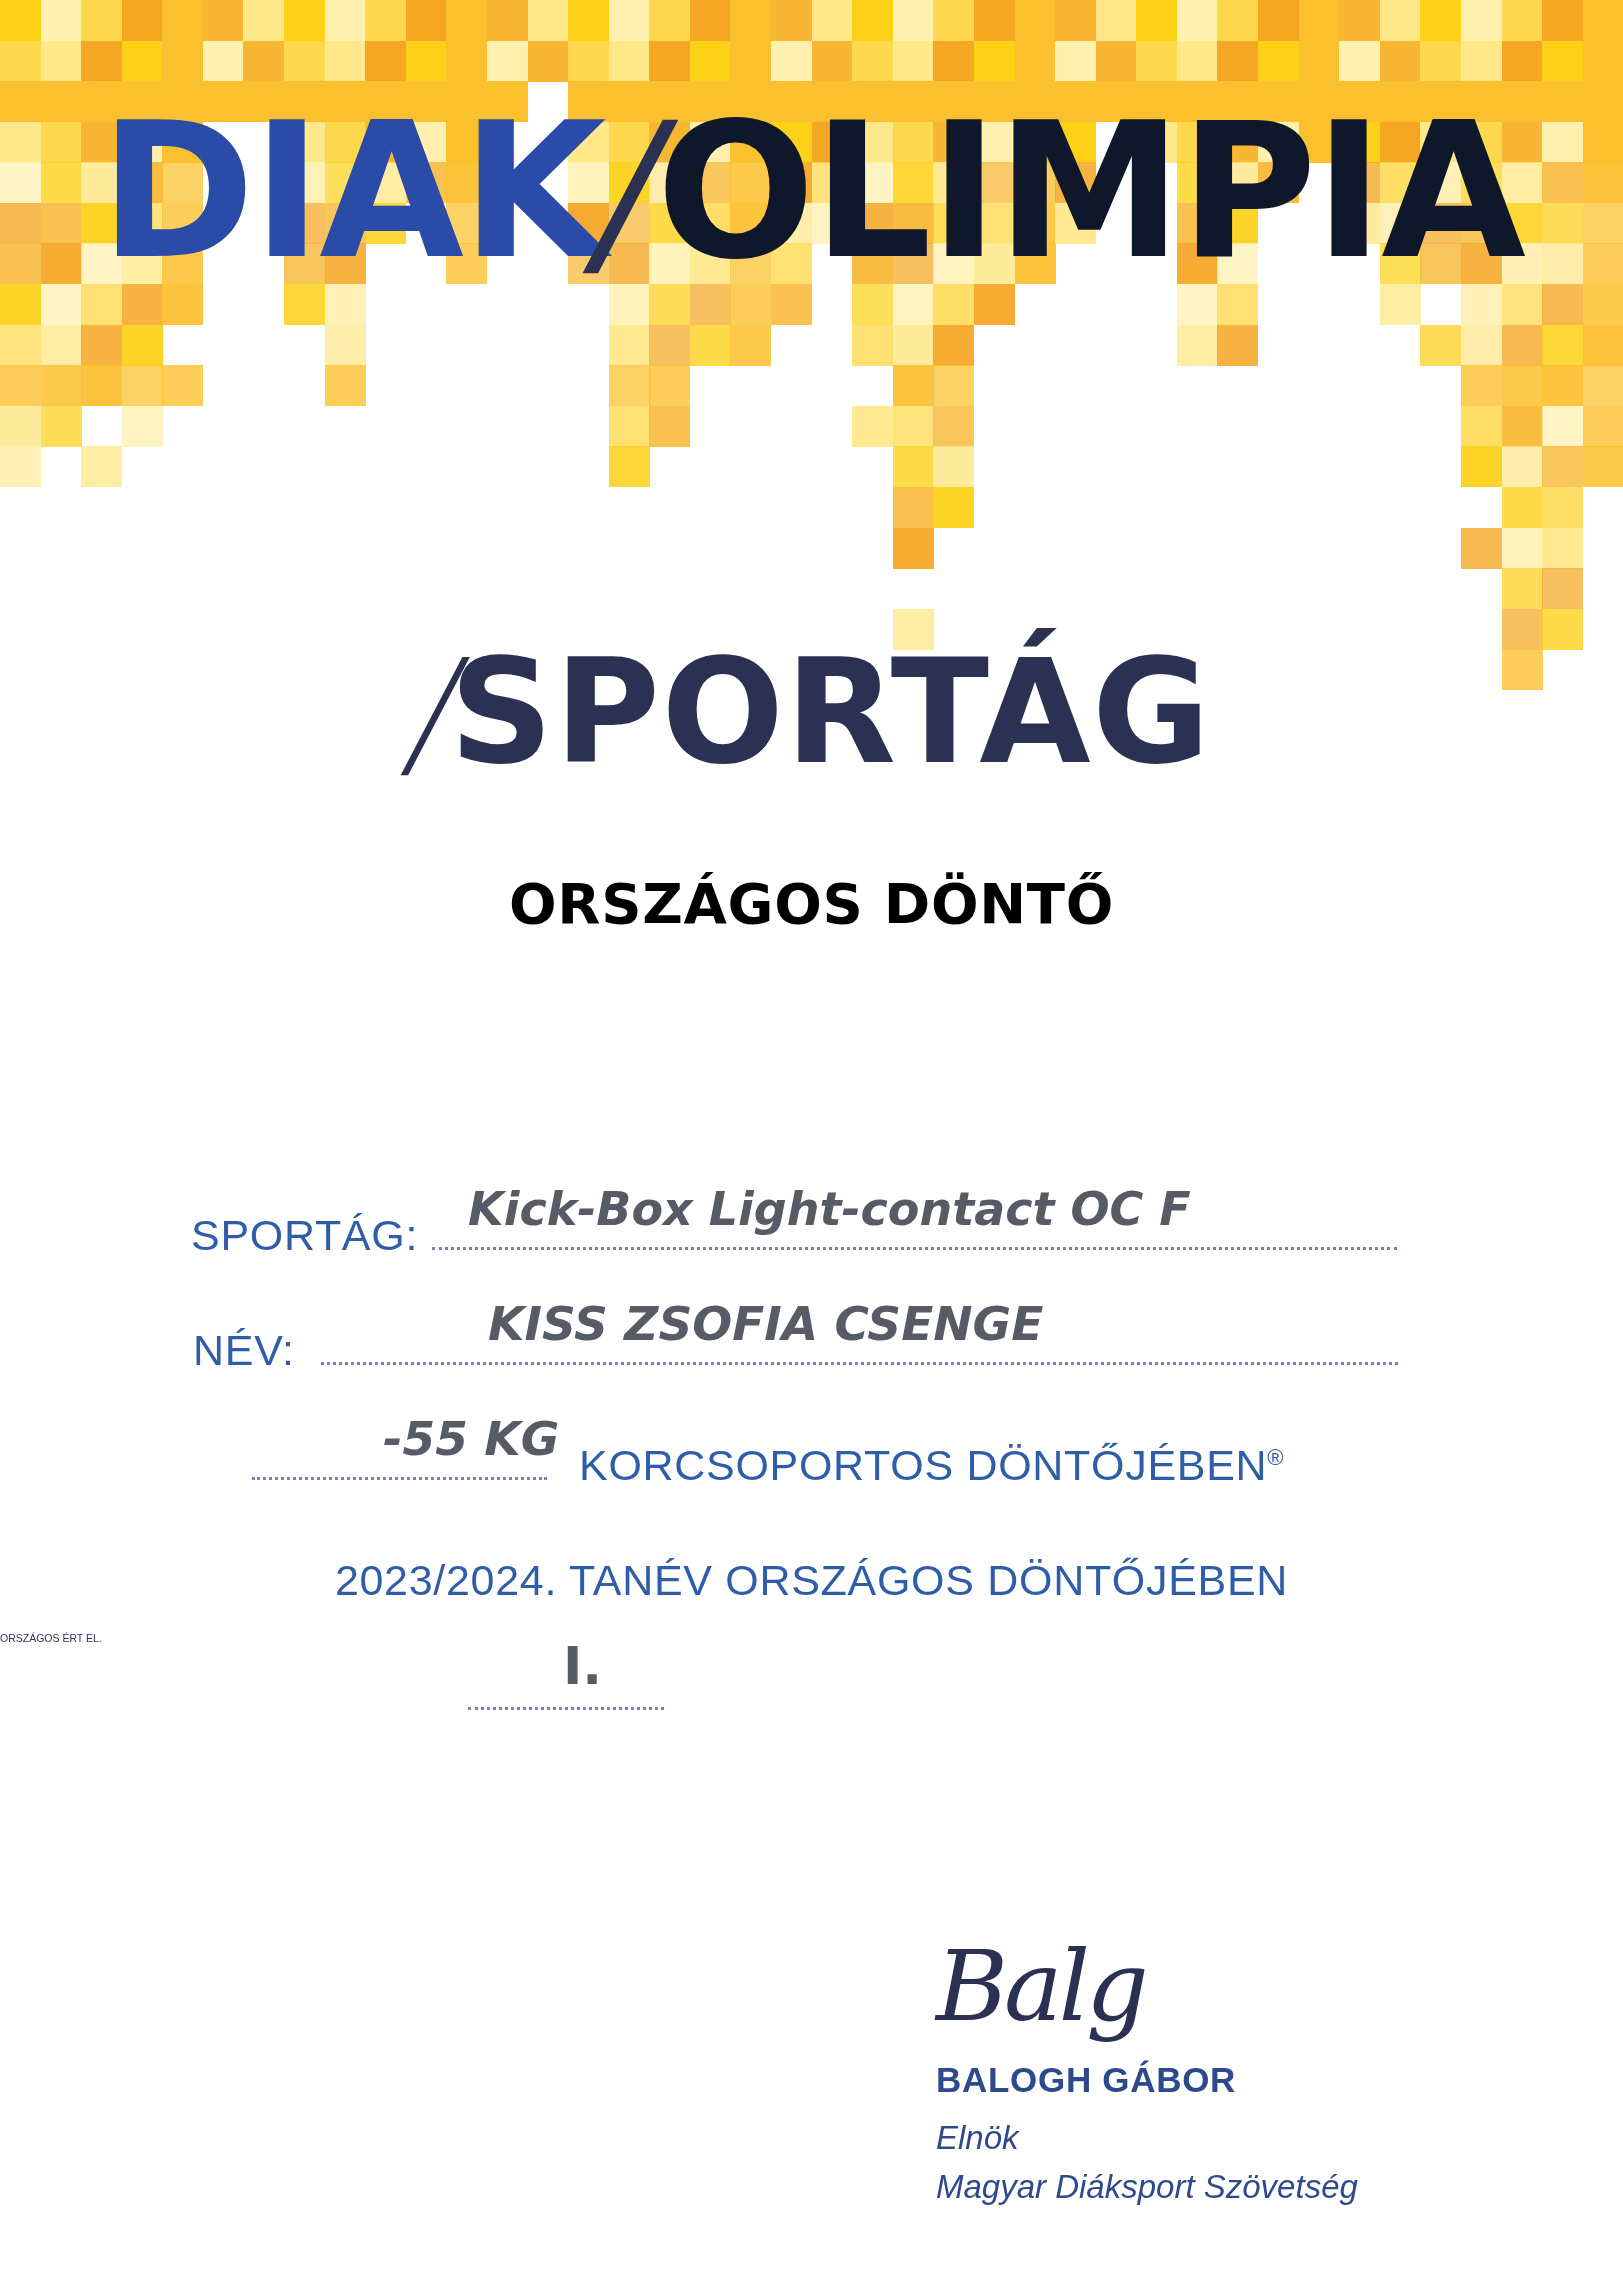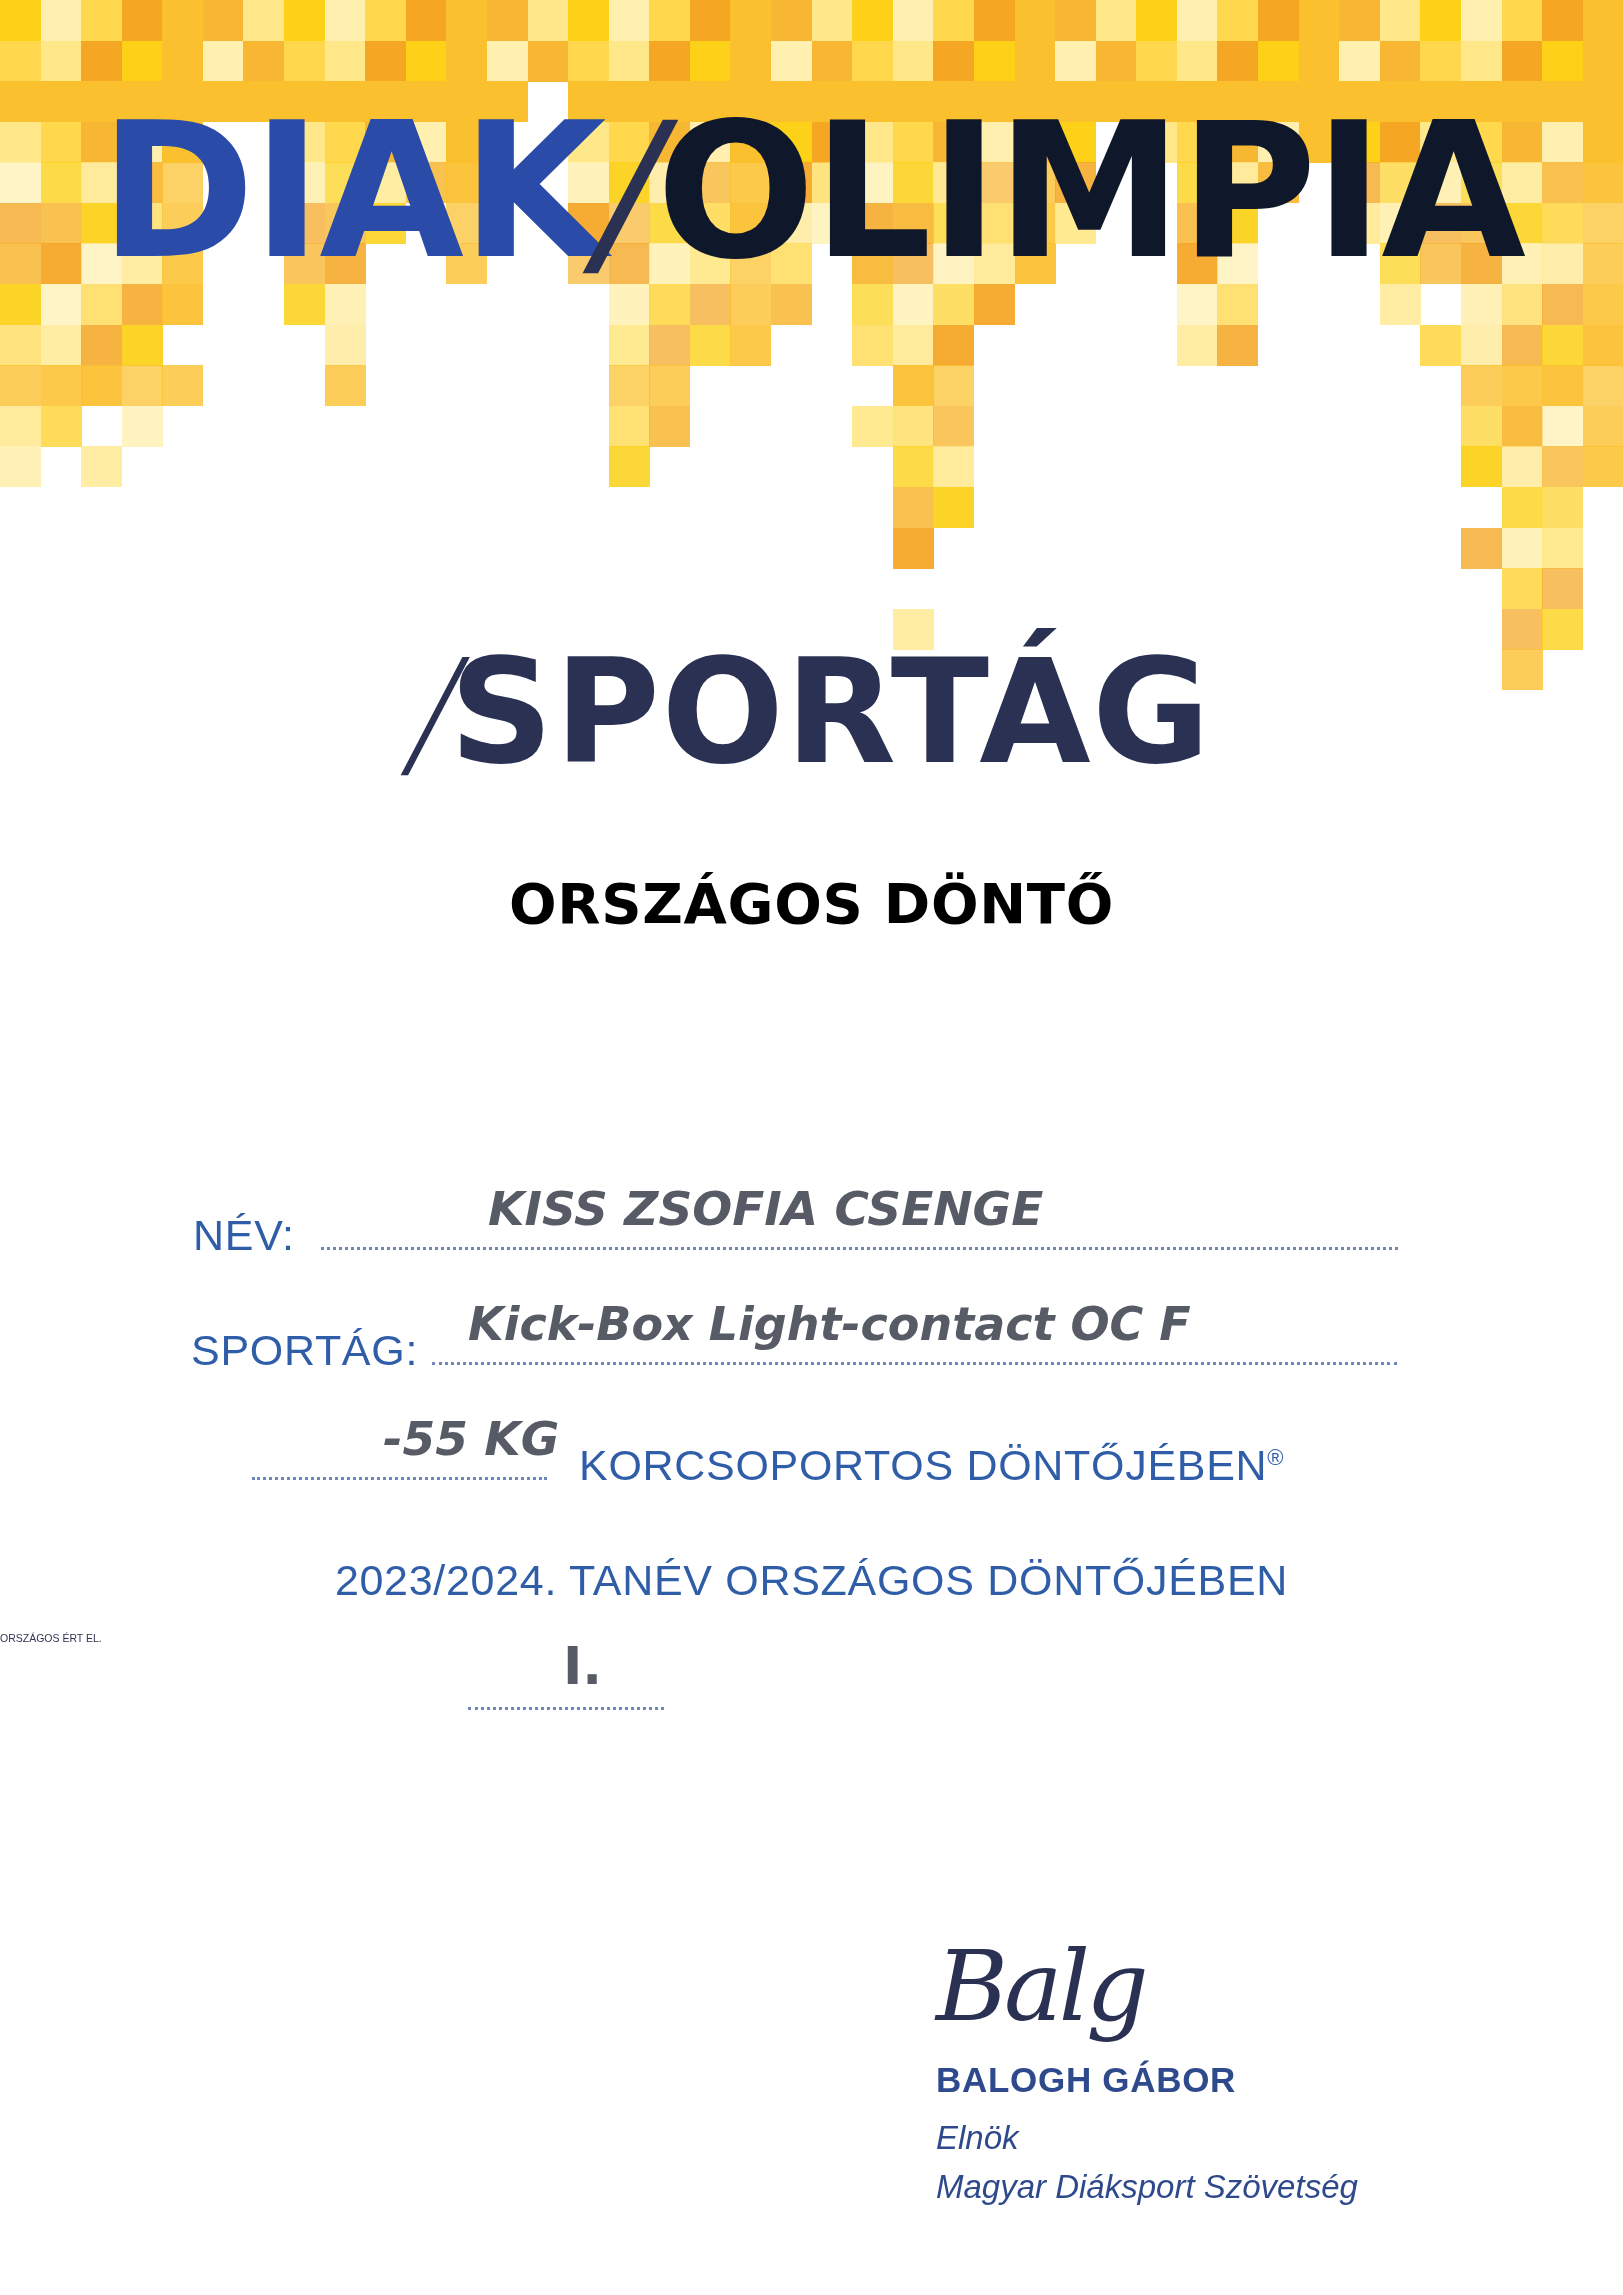--- a/index.html
+++ b/index.html
@@ -550,30 +550,30 @@
   </div>
 </div>
 
 <div class="doc-title">
   <span class="slash-thin">/</span><span>SPORTÁG</span>
 </div>
 <div class="doc-subtitle">ORSZÁGOS DÖNTŐ</div>
 
 <div class="form">
 
+  <div class="row r2">
+    <span class="label">SPORTÁG:</span>
+    <span class="dots"></span>
+    <span class="handwritten">Kick-Box Light-contact OC F</span>
+  </div>
+
   <div class="row r1">
     <span class="label">NÉV:</span>
     <span class="dots"></span>
     <span class="handwritten">KISS ZSOFIA CSENGE</span>
-  </div>
-
-  <div class="row r2">
-    <span class="label">SPORTÁG:</span>
-    <span class="dots"></span>
-    <span class="handwritten">Kick-Box Light-contact OC F</span>
   </div>
 
   <div class="row r3">
     <span class="dots"></span>
     <span class="handwritten">-55 KG</span>
     <span class="tail"><span>KORCSOPORTOS DÖNTŐJÉBEN</span><sup>®</sup></span>
   </div>
 
   <div class="row r4">
     <span class="centerline">2023/2024. TANÉV ORSZÁGOS DÖNTŐJÉBEN</span>

